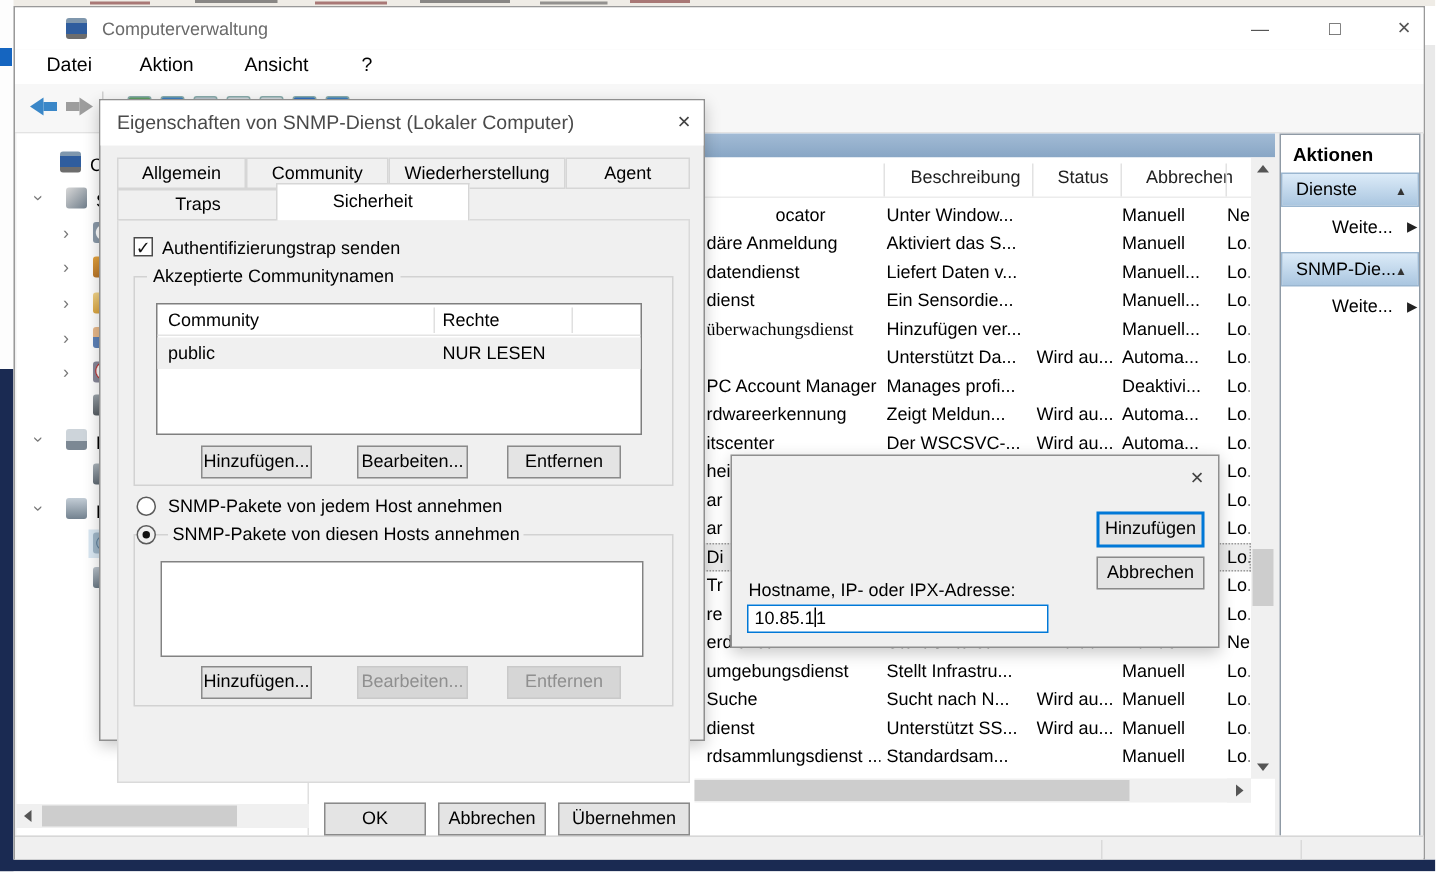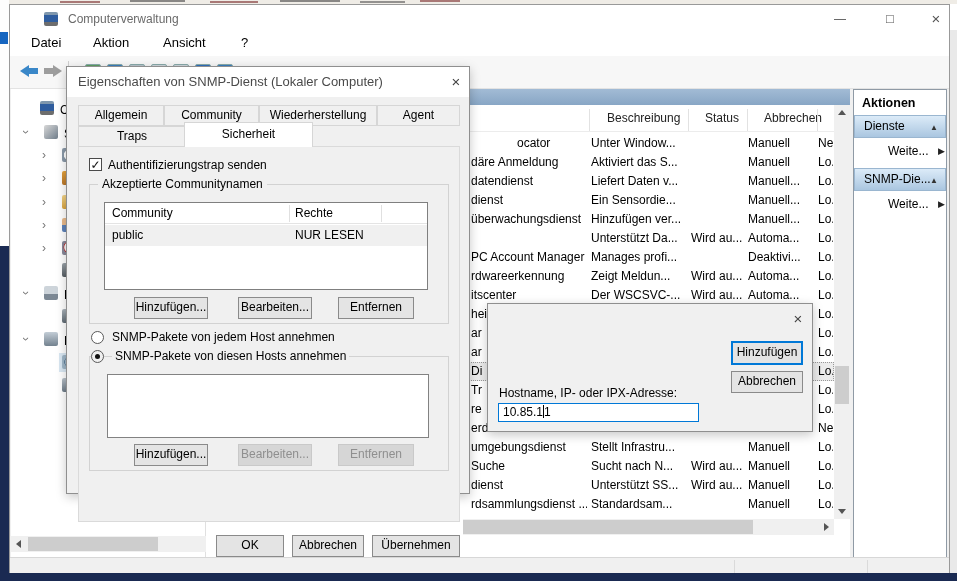--- a/index.html
+++ b/index.html
@@ -164,21 +164,21 @@
           <div class="cell" style="position: absolute; left: 355px; top: 0px; width: 15px; height: 19px;">Lo...</div>
         </div>
         <div style="position: absolute; left: 0px; top: 57px; width: 371px; height: 19px;">
           <div class="cell" style="position: absolute; left: 8px; top: 0px; width: 116px; height: 19px;">dienst</div>
           <div class="cell" style="position: absolute; left: 128px; top: 0px; width: 97px; height: 19px;">Ein Sensordie...</div>
           <div class="cell" style="position: absolute; left: 228px; top: 0px; width: 56px; height: 19px;"></div>
           <div class="cell" style="position: absolute; left: 285px; top: 0px; width: 67px; height: 19px;">Manuell...</div>
           <div class="cell" style="position: absolute; left: 355px; top: 0px; width: 15px; height: 19px;">Lo...</div>
         </div>
         <div style="position: absolute; left: 0px; top: 76px; width: 371px; height: 19px;">
-          <div class="cell" style="position: absolute; left: 8px; top: 0px; width: 116px; height: 19px;">überwachungsdienst</div>
+          <div class="cell" style="position: absolute; left: 8px; top: 0px; width: 116px; height: 19px; font-family: Liberation Serif, serif;">überwachungsdienst</div>
           <div class="cell" style="position: absolute; left: 128px; top: 0px; width: 97px; height: 19px;">Hinzufügen ver...</div>
           <div class="cell" style="position: absolute; left: 228px; top: 0px; width: 56px; height: 19px;"></div>
           <div class="cell" style="position: absolute; left: 285px; top: 0px; width: 67px; height: 19px;">Manuell...</div>
           <div class="cell" style="position: absolute; left: 355px; top: 0px; width: 15px; height: 19px;">Lo...</div>
         </div>
         <div style="position: absolute; left: 0px; top: 95px; width: 371px; height: 19px;">
           <div class="cell" style="position: absolute; left: 8px; top: 0px; width: 116px; height: 19px;"></div>
           <div class="cell" style="position: absolute; left: 128px; top: 0px; width: 97px; height: 19px;">Unterstützt Da...</div>
           <div class="cell" style="position: absolute; left: 228px; top: 0px; width: 56px; height: 19px;">Wird au...</div>
           <div class="cell" style="position: absolute; left: 285px; top: 0px; width: 67px; height: 19px;">Automa...</div>

